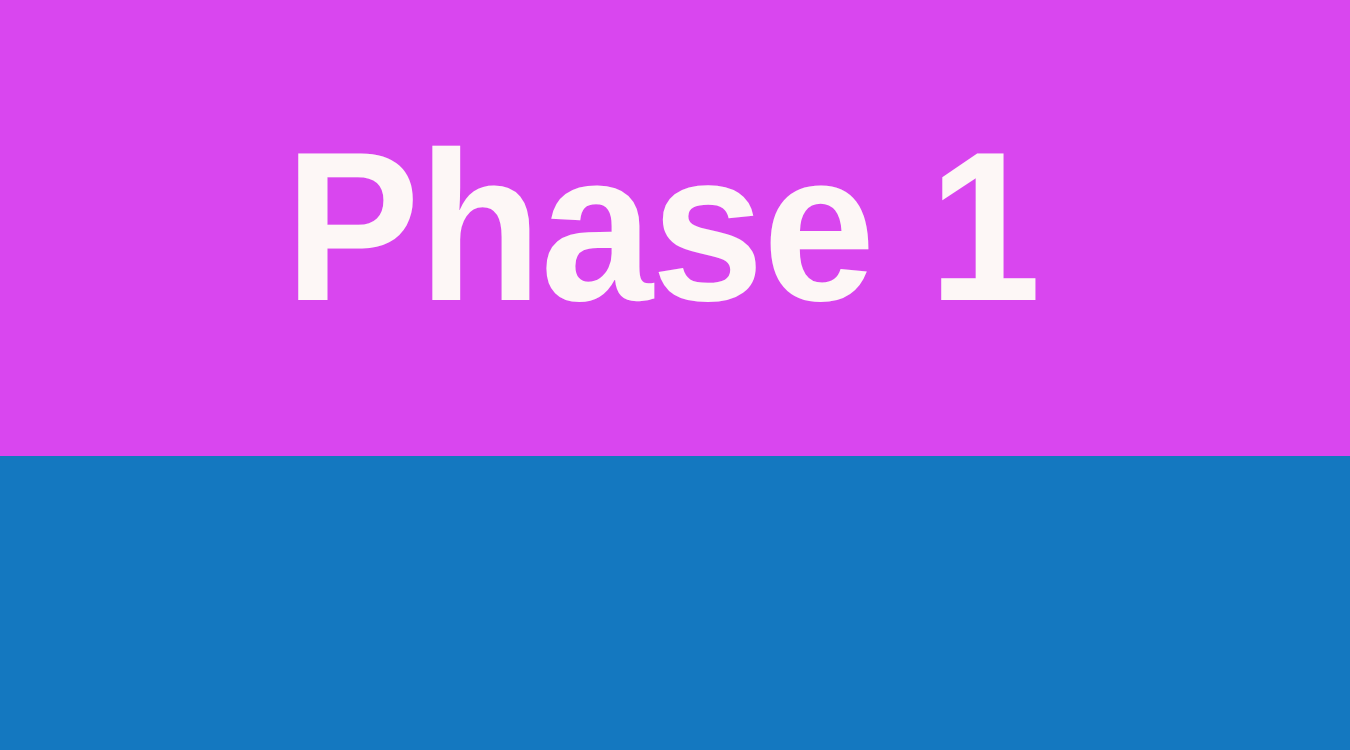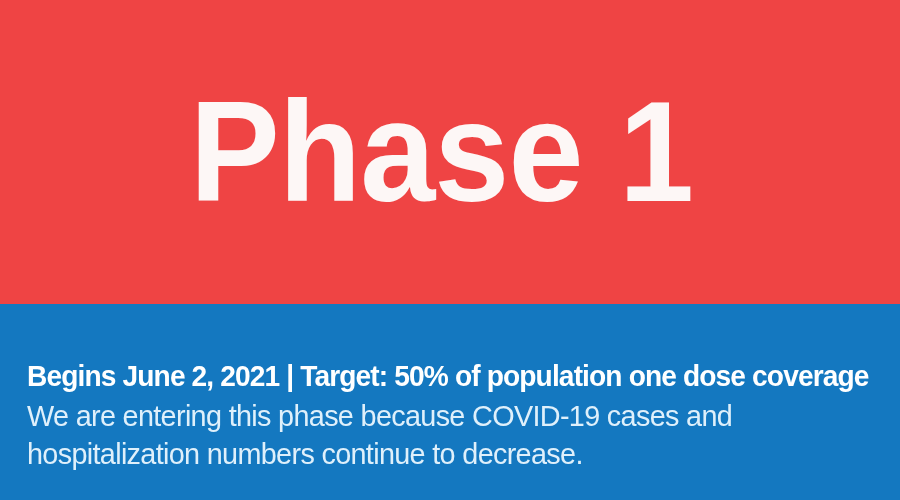--- a/index.html
+++ b/index.html
@@ -19,21 +19,21 @@
     background: #1478c0;
   }
 
   
   .band-red {
     position: absolute;
     left: 0;
     top: 0;
     width: 900px;
     height: 304px;
-    background: #ef4444;
+    background: #d946ef;
     overflow: hidden;
   }
 
   .phase-title {
     position: absolute;
     left: 0;
     top: 0;
     width: 900px;
     height: 304px;
     display: flex;
@@ -102,24 +102,14 @@
 </style>
 </head>
 <body>
 
 <div class="poster">
 
   <div class="band-red">
     <div class="phase-title">Phase 1</div>
   </div>
 
-  <div class="band-blue">
-
-    <div class="headline">Begins June 2, 2021 | Target: 50% of population one dose coverage</div>
-
-    <div class="body-copy">
-      <span class="body-line">We are entering this phase because COVID-19 cases and</span>
-      <span class="body-line">hospitalization numbers continue to decrease.</span>
-    </div>
-
-  </div>
 
 </div>
 
 </body></html>

